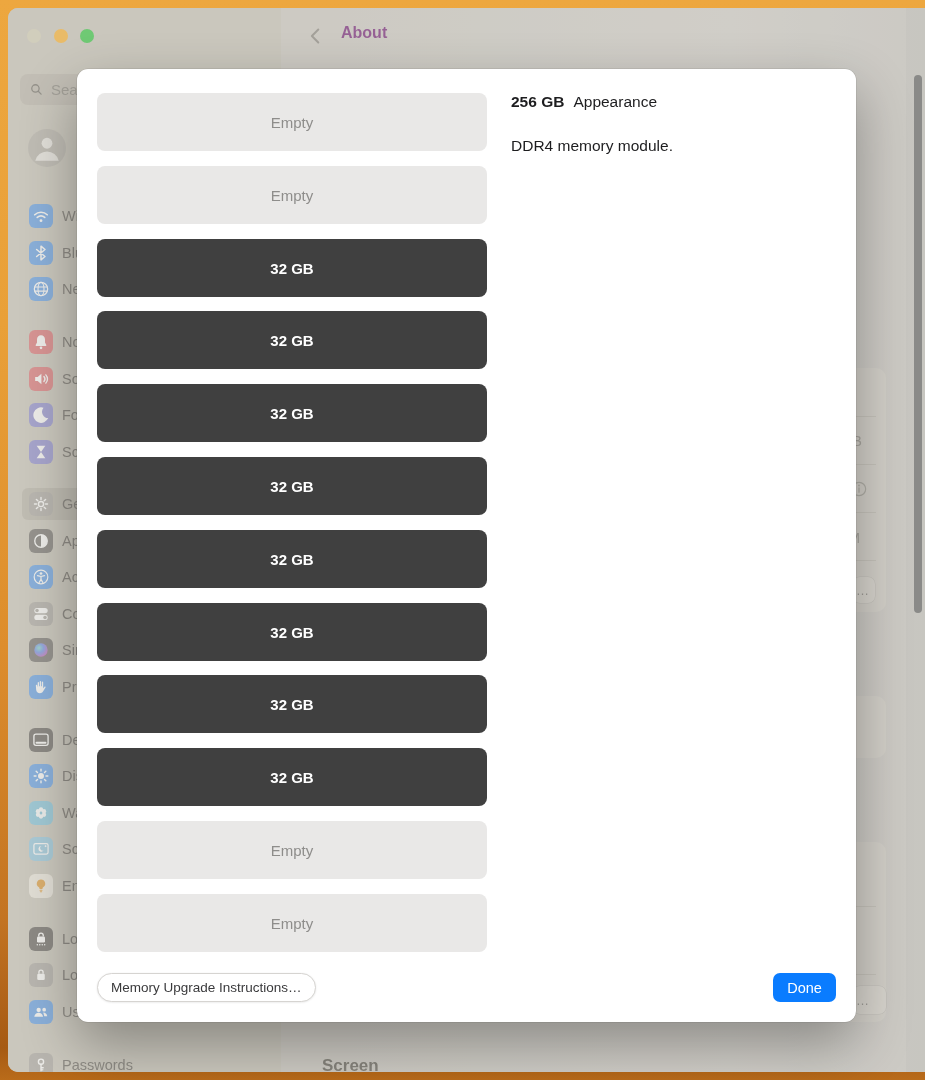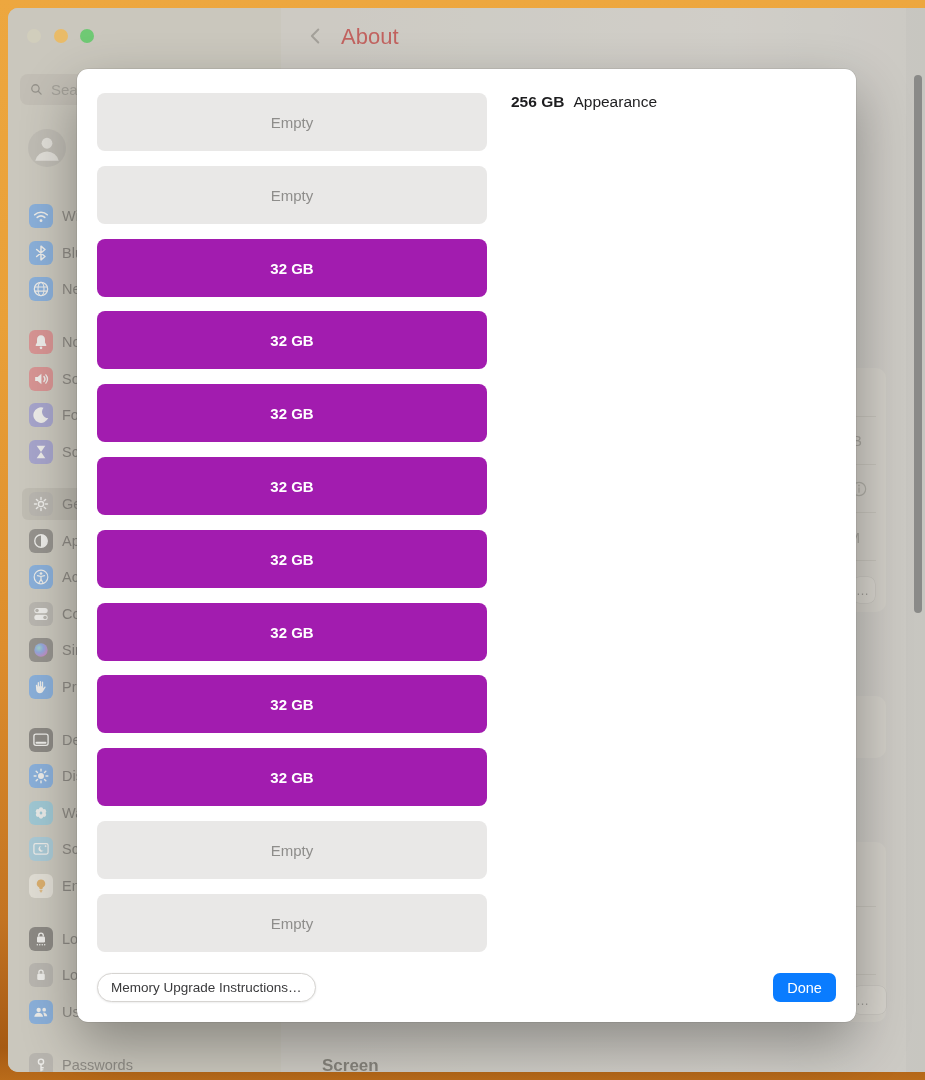--- a/index.html
+++ b/index.html
@@ -34,42 +34,42 @@
 
   .side-item { position:absolute; left:14px; width:251px; height:32px; display:flex;
     align-items:center; padding-left:7px; border-radius:6px; }
   .side-item.selected { background:rgba(125,121,113,0.24); }
   .app-icon { width:24px; height:24px; border-radius:6px; margin-right:9px; flex:0 0 auto;
     display:flex; align-items:center; justify-content:center; }
   .app-icon svg { width:20px; height:20px; }
   .side-label { font-size:14.5px; color:#63605A; white-space:nowrap; }
 
   .back-chevron { position:absolute; left:297px; top:17px; width:22px; height:22px; }
-  .pane-title { position:absolute; left:333px; top:16px; font-size:22px; font-weight:normal; color:#b91c1c; }
+  .pane-title { position:absolute; left:333px; top:16px; font-size:16px; font-weight:bold; color:#701a75; }
 
   .bg-card { position:absolute; background:#D4D1CA; border-radius:10px; }
   .bg-sep { position:absolute; height:1px; background:rgba(140,137,130,0.28); }
   .bg-frag { position:absolute; font-size:14.5px; color:#8F8C86; }
   .bg-btn { position:absolute; background:#DCD9D3; border-radius:7px; box-shadow:0 0 0 0.5px rgba(0,0,0,0.12);
     color:#7E7B75; font-size:13px; display:flex; align-items:center; padding-left:3px; overflow:hidden; }
   .storage-heading { position:absolute; left:314px; top:1048px; font-size:17px; font-weight:bold; color:#56534B; }
 
   .scrollbar { position:absolute; left:906px; top:67px; width:8px; height:538px;
     background:#8A8A88; border-radius:4px; z-index:3; }
 
   .dim { position:absolute; inset:0; background:rgba(208,205,198,0.40); z-index:2; }
 
   
   .dialog { position:absolute; left:77px; top:69px; width:779px; height:953px; z-index:10;
     background:#FFFFFF; border-radius:11px;
     box-shadow:0 0 0 0.5px rgba(0,0,0,0.12), 0 22px 55px rgba(0,0,0,0.33); }
   .slot { position:absolute; left:20px; width:390px; height:58px; border-radius:8px;
     display:flex; align-items:center; justify-content:center; font-size:15px; }
   .slot--empty { background:#E9E8E7; color:#8E8D8B; }
-  .slot--filled { background:#a21caf; color:#FFFFFF; font-weight:bold; }
+  .slot--filled { background:#404040; color:#FFFFFF; font-weight:bold; }
 
   .mem-header { position:absolute; left:434px; top:24px; font-size:15.5px; color:#1D1D1F; }
   .mem-header .val { font-weight:bold; margin-right:9px; }
   .mem-desc { position:absolute; left:434px; top:66px; font-size:15.5px; color:#1D1D1F; line-height:21px; }
   .mem-desc span { display:block; }
   .mem-usage { position:absolute; left:434px; top:139px; font-size:15.5px; color:#1D1D1F; }
 
   .upgrade-btn { position:absolute; left:20px; top:904px; height:29px; padding:0 13px;
     background:#FFFFFF; border:1px solid #D6D4D1; border-radius:15px;
     box-shadow:0 0.5px 2px rgba(0,0,0,0.10); font-size:13.5px; color:#3A3A3C;
@@ -383,19 +383,20 @@
     <div class="slot slot--filled" style="top:534px">32 GB</div>
     <div class="slot slot--filled" style="top:606px">32 GB</div>
     <div class="slot slot--filled" style="top:679px">32 GB</div>
     <div class="slot slot--empty" style="top:752px">Empty</div>
     <div class="slot slot--empty" style="top:825px">Empty</div>
 
     <div class="mem-header">
       <span class="val">256 GB</span><span>Appearance</span>
     </div>
     <div class="mem-desc">
+      <span>DDR4 memory module.</span>
     </div>
 
     <div class="upgrade-btn">Memory Upgrade Instructions…</div>
     <div class="done-btn">Done</div>
   </div>
 
 </div>
 
 </body></html>

